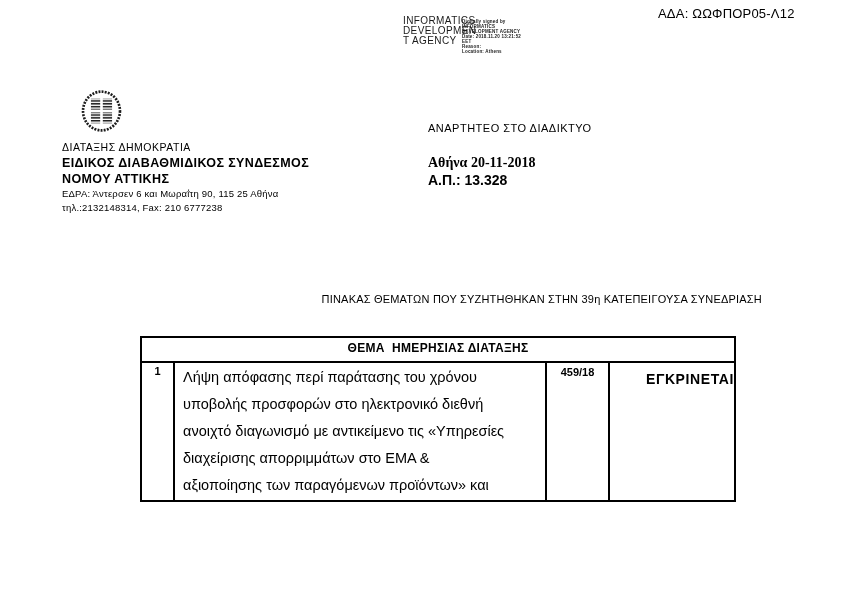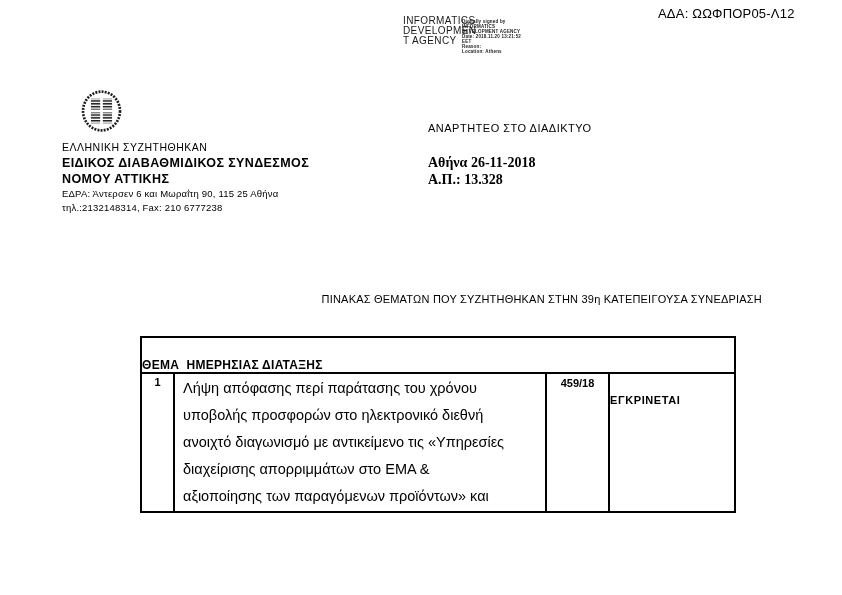--- a/index.html
+++ b/index.html
@@ -47,21 +47,21 @@
     position: absolute; left: 428px; top: 122px;
     font-size: 11px; letter-spacing: 0.5px;
   }
   .city-date {
     position: absolute; left: 428px; top: 155px;
     font-family: "Liberation Serif", serif;
     font-size: 14px; font-weight: 700;
   }
   .protocol {
     position: absolute; left: 428px; top: 172px;
-    font-family: Liberation Serif, serif;
+    font-family: Liberation Sans, sans-serif;
     font-size: 14px; font-weight: 700;
   }
 
   
   .doc-title {
     position: absolute; left: 88px; top: 292px; width: 674px;
     text-align: right; font-size: 11px; font-weight: 400;
     line-height: 15px; letter-spacing: 0.2px;
   }
 
@@ -69,40 +69,40 @@
   .topics-table {
     position: absolute; left: 140px; top: 336px;
     width: 594px; border-collapse: collapse;
     table-layout: fixed;
   }
   .topics-table td {
     border: 2px solid #000000;
     vertical-align: top;
   }
   .th-cell {
-    text-align: left; font-weight: 700; font-size: 12px;
-    height: 25px; padding-top: 20px; white-space: pre;
+    text-align: center; font-weight: 700; font-size: 12px;
+    height: 25px; padding-top: 3px; white-space: pre;
     letter-spacing: 0.3px;
   }
   .num-cell {
     text-align: center; font-weight: 700; font-size: 11px;
     padding-top: 2px; height: 139px;
   }
   .topic-cell {
     font-size: 14.5px; line-height: 27px;
     padding: 1px 6px 0 8px; white-space: pre-line;
   }
   .decision-cell {
     text-align: center; font-weight: 700; font-size: 11px;
     padding-top: 3px;
     border-radius: 8px;
   }
   .status-cell {
-    text-align: left; font-weight: 700; font-size: 11px;
-    padding-top: 20px; letter-spacing: 0.6px;
+    text-align: right; font-weight: 700; font-size: 14px;
+    padding-top: 8px; letter-spacing: 0.6px;
   }
 </style>
 </head>
 <body>
 
 <div class="page">
 
   <div class="ada">ΑΔΑ: ΩΩΦΠΟΡ05-Λ12</div>
 
   <div class="stamp-agency preline">INFORMATICS
@@ -123,29 +123,29 @@
       </pattern>
     </defs>
     <ellipse cx="24" cy="25" rx="21" ry="22" fill="none" stroke="#1c1c1c" stroke-width="3" stroke-dasharray="2.2 1.4"></ellipse>
     <rect x="12" y="11" width="10.5" height="12.5" fill="url(#hstripe)"></rect>
     <rect x="25.5" y="11" width="10.5" height="12.5" fill="url(#hstripe)"></rect>
     <rect x="12" y="26.5" width="10.5" height="12.5" fill="url(#hstripe)"></rect>
     <rect x="25.5" y="26.5" width="10.5" height="12.5" fill="url(#hstripe)"></rect>
   </svg>
 
   <div class="letterhead">
-    <div class="lh-line">ΕΛΛΗΝΙΚΗ ΣΥΖΗΤΗΘΗΚΑΝ</div>
+    <div class="lh-line">ΔΙΑΤΑΞΗΣ ΔΗΜΟΚΡΑΤΙΑ</div>
     <div class="lh-org">ΕΙΔΙΚΟΣ ΔΙΑΒΑΘΜΙΔΙΚΟΣ ΣΥΝΔΕΣΜΟΣ</div>
     <div class="lh-org">ΝΟΜΟΥ ΑΤΤΙΚΗΣ</div>
     <div class="lh-small">ΕΔΡΑ: Άντερσεν 6 και Μωραΐτη 90, 115 25 Αθήνα</div>
     <div class="lh-small">τηλ.:2132148314, Fax: 210 6777238</div>
   </div>
 
   <div class="publish-note">ΑΝΑΡΤΗΤΕΟ ΣΤΟ ΔΙΑΔΙΚΤΥΟ</div>
-  <div class="city-date">Αθήνα 26-11-2018</div>
+  <div class="city-date">Αθήνα 20-11-2018</div>
   <div class="protocol">Α.Π.:  13.328</div>
 
   <div class="doc-title">
     <div>ΠΙΝΑΚΑΣ ΘΕΜΑΤΩΝ ΠΟΥ ΣΥΖΗΤΗΘΗΚΑΝ ΣΤΗΝ 39η ΚΑΤΕΠΕΙΓΟΥΣΑ ΣΥΝΕΔΡΙΑΣΗ</div>
   </div>
 
   <table class="topics-table">
     <colgroup>
       <col style="width:33px">
       <col style="width:372px">

